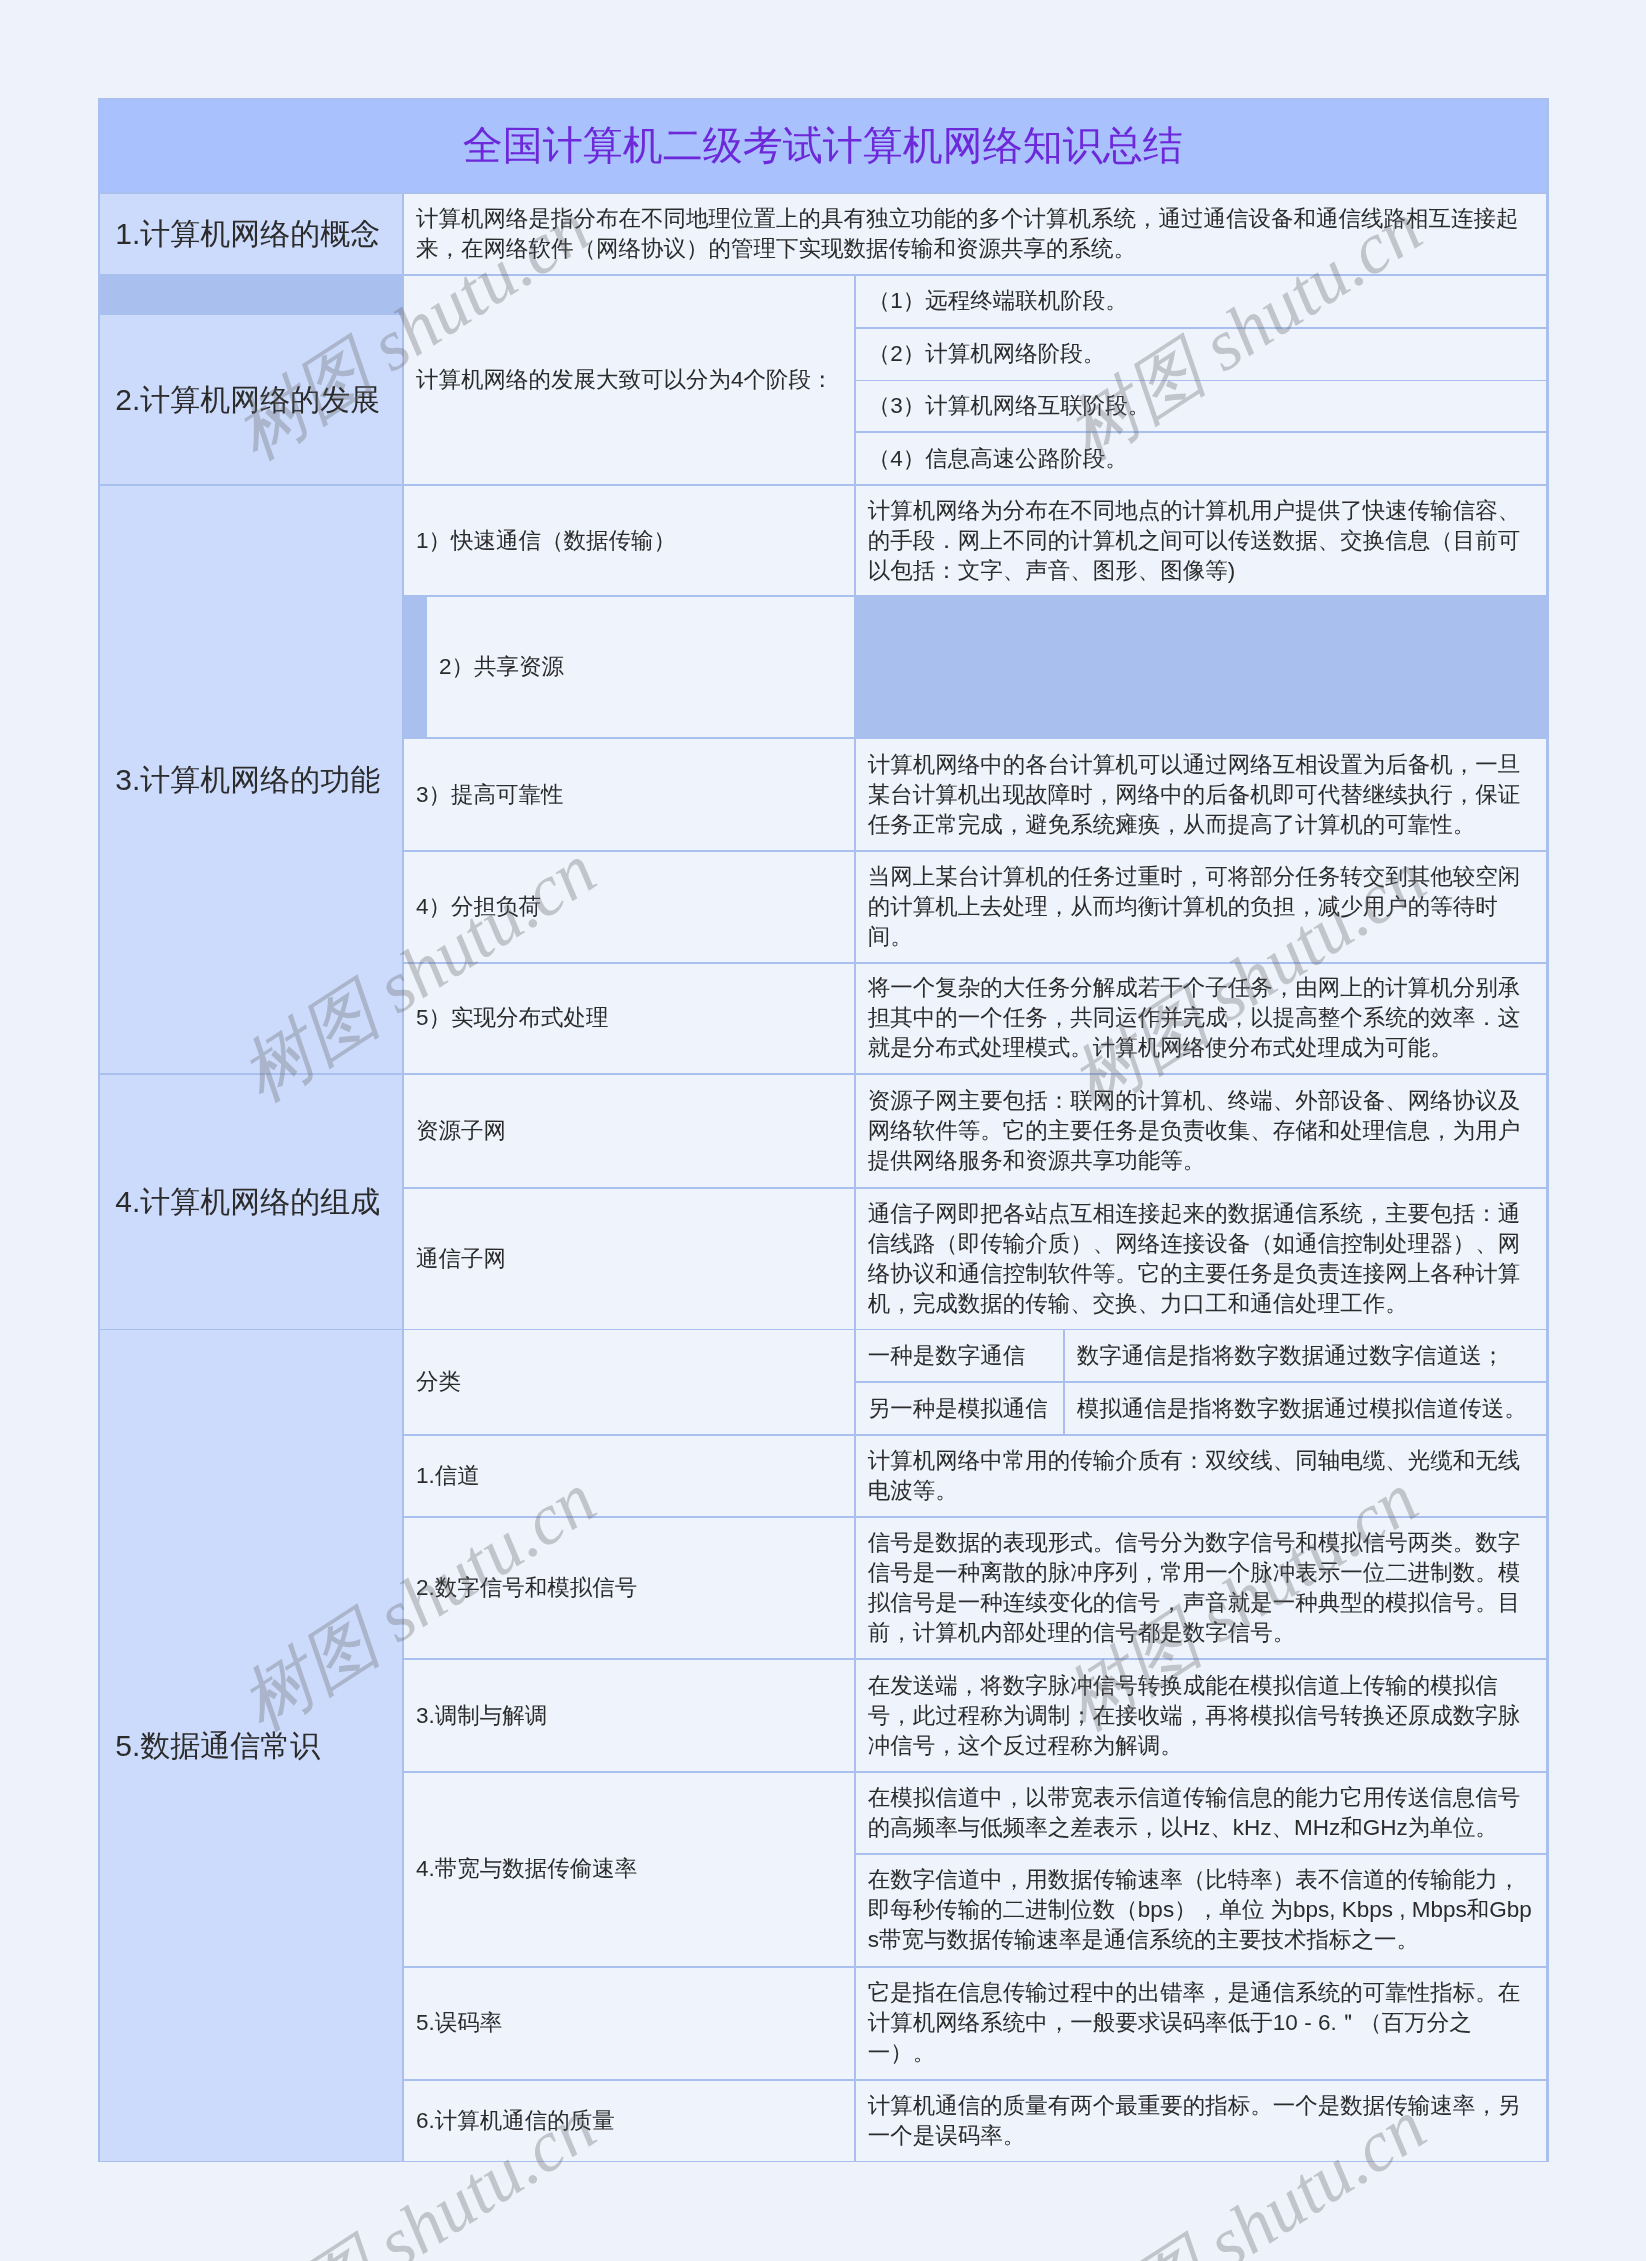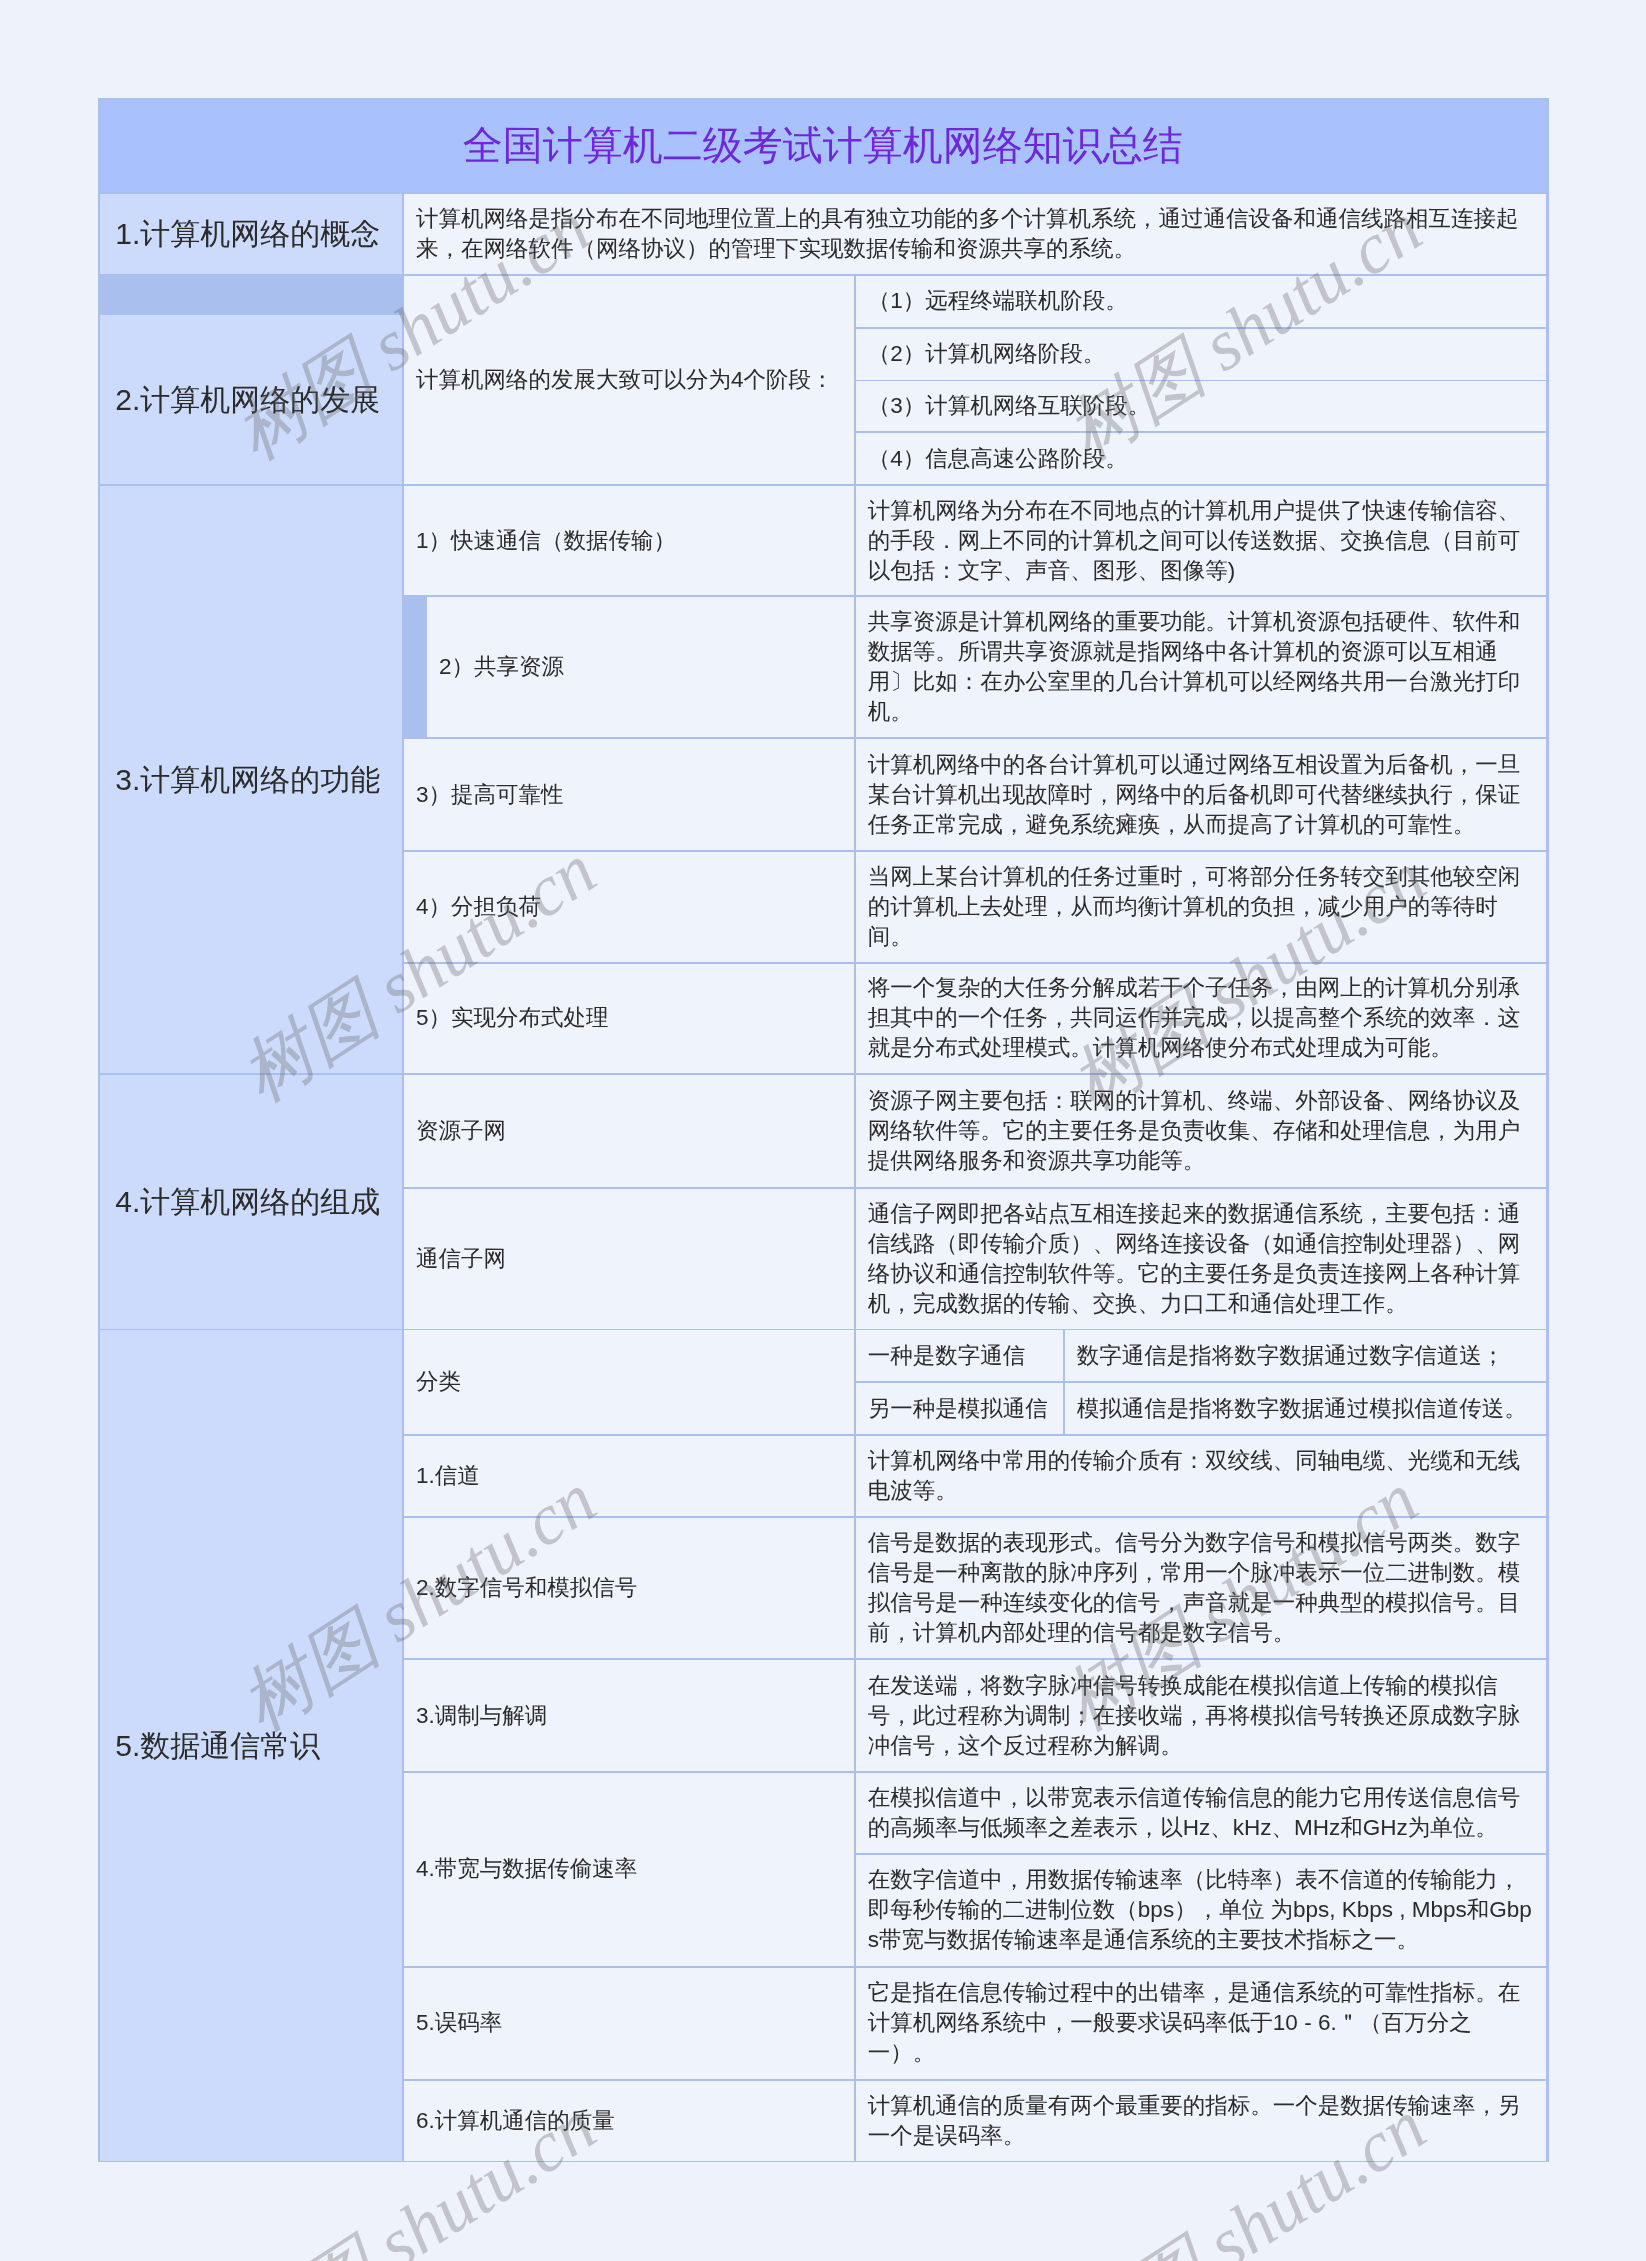--- a/index.html
+++ b/index.html
@@ -111,23 +111,20 @@
   </div>
   <div class="cell" style="grid-row:7;grid-column:2;">
     <span>1）快速通信（数据传输）</span>
   </div>
   <div class="cell" style="grid-row:7;grid-column:3/5;">
     <span>计算机网络为分布在不同地点的计算机用户提供了快速传输信容、的手段．网上不同的计算机之间可以传送数据、交换信息（目前可以包括：文字、声音、图形、图像等)</span>
   </div>
   <div class="cell" style="grid-row:8;grid-column:2;margin-left:23px;">
     <span>2）共享资源</span>
   </div>
-  <div class="cell" style="grid-row:8;grid-column:3/5;">
-    <span>共享资源是计算机网络的重要功能。计算机资源包括硬件、软件和数据等。所谓共享资源就是指网络中各计算机的资源可以互相通用〕比如：在办公室里的几台计算机可以经网络共用一台激光打印机。</span>
-  </div>
   <div class="cell" style="grid-row:9;grid-column:2;">
     <span>3）提高可靠性</span>
   </div>
   <div class="cell" style="grid-row:9;grid-column:3/5;">
     <span>计算机网络中的各台计算机可以通过网络互相设置为后备机，一旦某台计算机出现故障时，网络中的后备机即可代替继续执行，保证任务正常完成，避免系统瘫痪，从而提高了计算机的可靠性。</span>
   </div>
   <div class="cell" style="grid-row:10;grid-column:2;">
     <span>4）分担负荷</span>
   </div>
   <div class="cell" style="grid-row:10;grid-column:3/5;">

